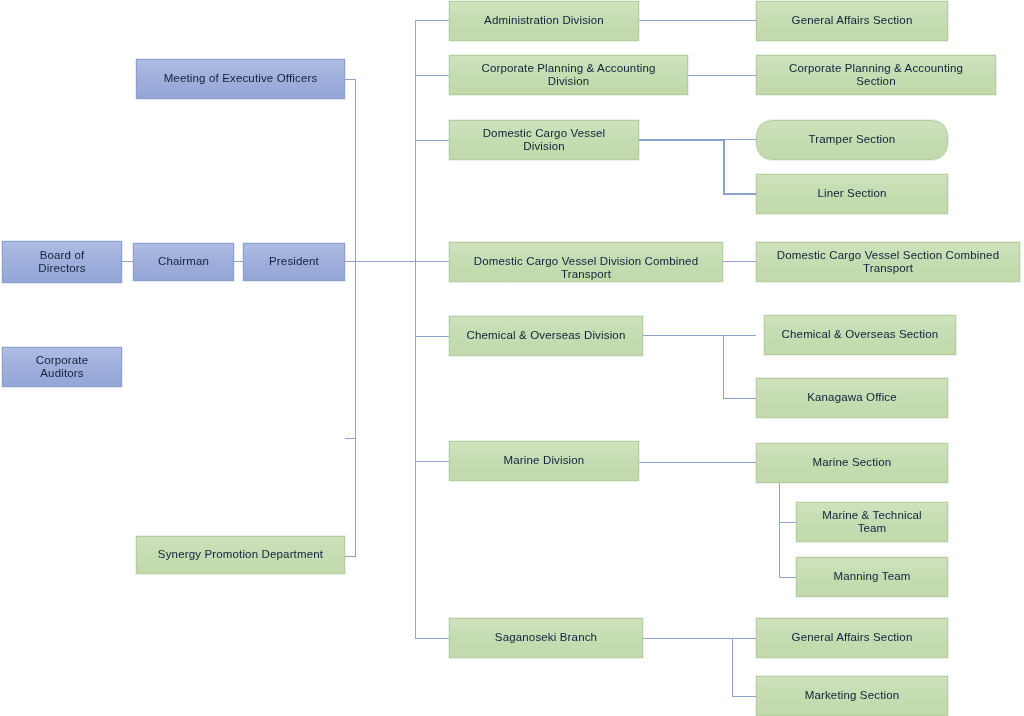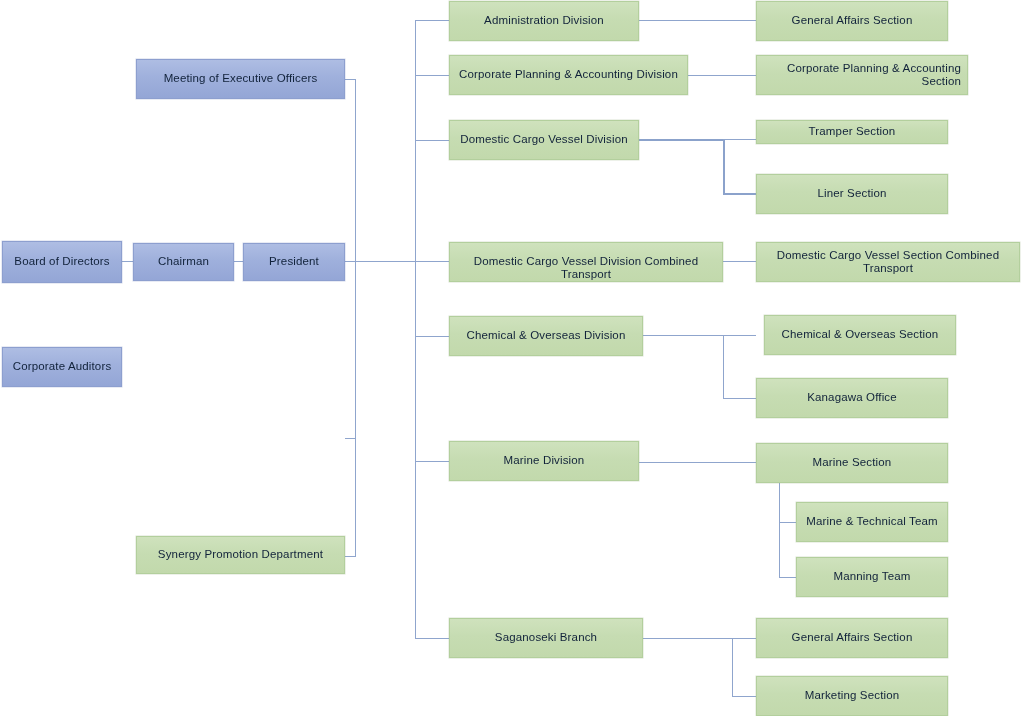--- a/index.html
+++ b/index.html
@@ -20,21 +20,21 @@
     position: absolute;
     box-sizing: border-box;
     display: flex;
     align-items: center;
     justify-content: center;
     text-align: center;
     font-size: 11.5px;
     color: #11223a;
     letter-spacing: .15px;
     line-height: 1.15;
-    padding: 0 6px;
+    padding: 0 16px;
     z-index: 3;
   }
   .node.green {
     background: linear-gradient(180deg, #cfe2bd 0%, #c6dcb2 45%, #c2d9ac 100%);
     border: 1px solid #b3cf9d;
     box-shadow: 0 0 0 .5px rgba(150,175,130,.35);
   }
   .node.blue {
     background: linear-gradient(180deg, #aebde3 0%, #9fb0dc 45%, #94a6d6 100%);
     border: 1px solid #8d9fcf;
@@ -90,21 +90,21 @@
     <div class="conn h" style="left: 732px; top: 696px; width: 24px;"></div>
     <div class="node blue" style="left: 2px; top: 241px; width: 120px; height: 42px;">
       <span>Board of Directors</span>
     </div>
     <div class="node blue" style="left: 133px; top: 243px; width: 101px; height: 38px;">
       <span>Chairman</span>
     </div>
     <div class="node blue" style="left: 243px; top: 243px; width: 102px; height: 38px;">
       <span>President</span>
     </div>
-    <div class="node blue" style="left: 2px; top: 347px; width: 120px; height: 40px; text-align: right;">
+    <div class="node blue" style="left: 2px; top: 347px; width: 120px; height: 40px;">
       <span>Corporate Auditors</span>
     </div>
     <div class="node blue" style="left: 136px; top: 59px; width: 209px; height: 40px;">
       <span>Meeting of Executive Officers</span>
     </div>
     <div class="node green" style="left: 136px; top: 536px; width: 209px; height: 38px;">
       <span>Synergy Promotion Department</span>
     </div>
     <div class="node green" style="left: 449px; top: 1px; width: 190px; height: 40px;">
       <span>Administration Division</span>
@@ -123,24 +123,24 @@
     </div>
     <div class="node green" style="left: 449px; top: 441px; width: 190px; height: 40px;">
       <span>Marine Division</span>
     </div>
     <div class="node green" style="left: 449px; top: 618px; width: 194px; height: 40px;">
       <span>Saganoseki Branch</span>
     </div>
     <div class="node green" style="left: 756px; top: 1px; width: 192px; height: 40px;">
       <span>General Affairs Section</span>
     </div>
-    <div class="node green" style="left: 756px; top: 55px; width: 212px; height: 40px; text-align: right;">
+    <div class="node green" style="left: 756px; top: 55px; width: 240px; height: 40px;">
       <span>Corporate Planning &amp; Accounting Section</span>
     </div>
-    <div class="node green" style="left: 756px; top: 120px; width: 192px; height: 24px;">
+    <div class="node green" style="left: 756px; top: 120px; width: 192px; height: 40px; border-radius: 16px;">
       <span>Tramper Section</span>
     </div>
     <div class="node green" style="left: 756px; top: 174px; width: 192px; height: 40px;">
       <span>Liner Section</span>
     </div>
     <div class="node green" style="left: 756px; top: 242px; width: 264px; height: 40px;">
       <span>Domestic Cargo Vessel Section Combined Transport</span>
     </div>
     <div class="node green" style="left: 756px; top: 315px; width: 192px; height: 40px; margin-left: 8px;">
       <span>Chemical &amp; Overseas  Section</span>

